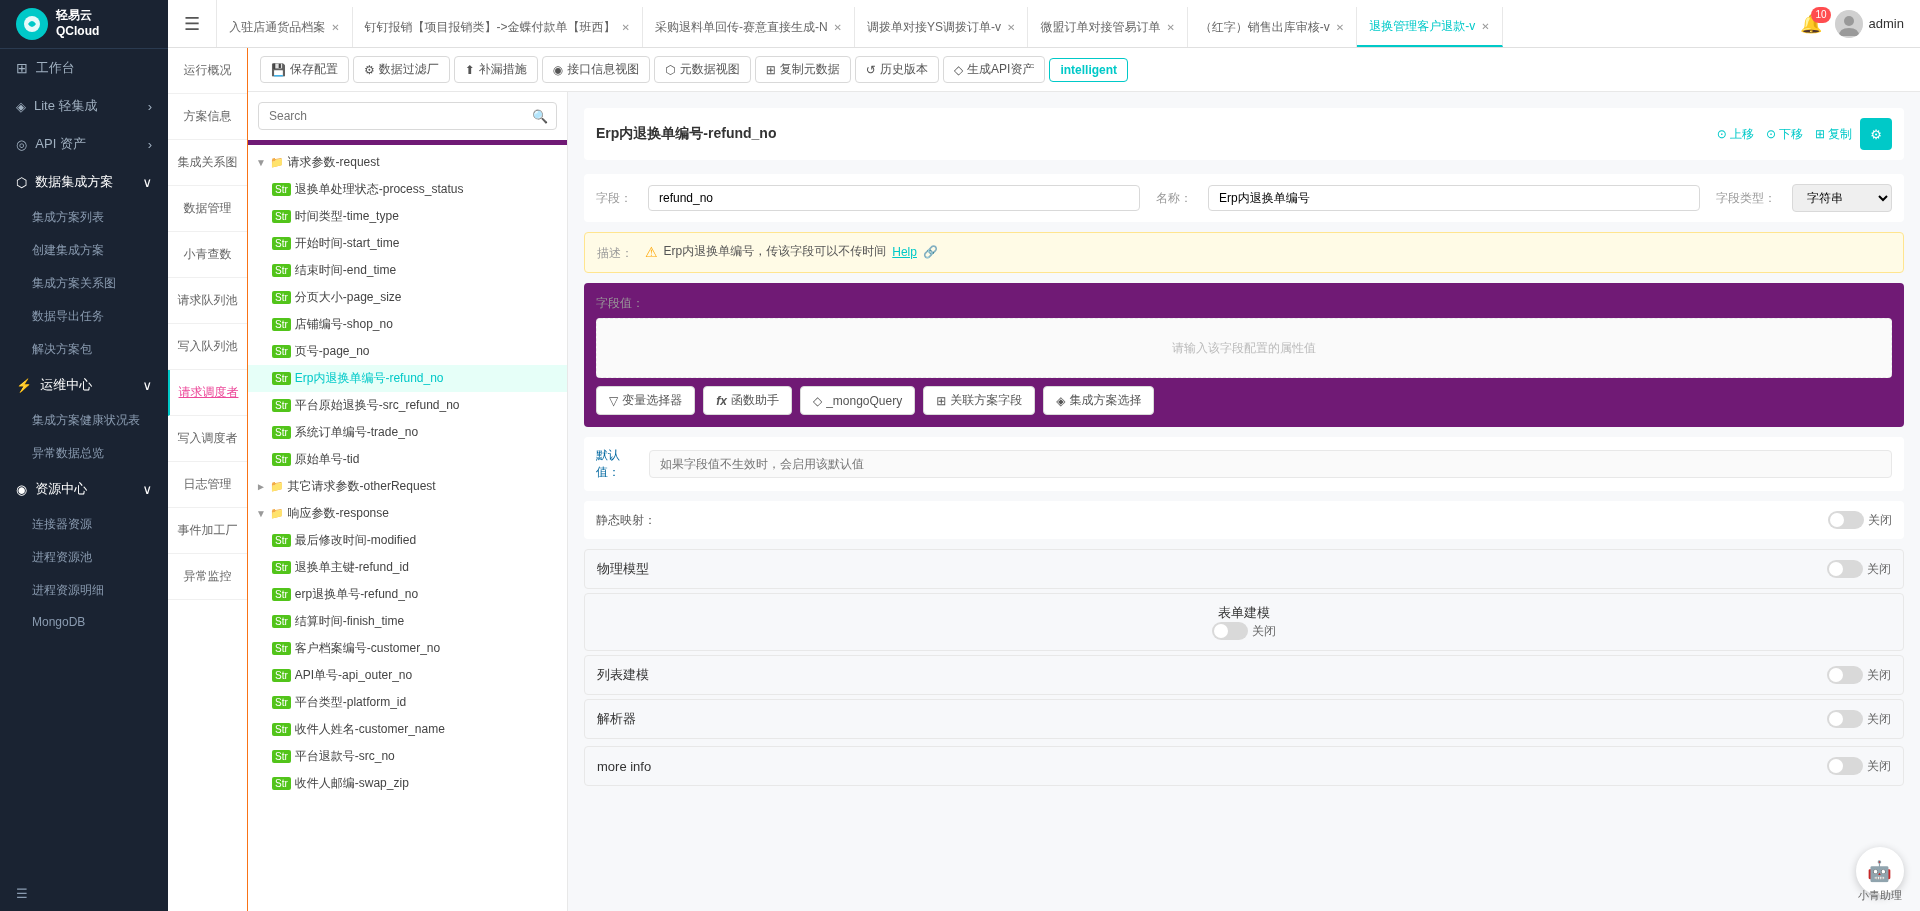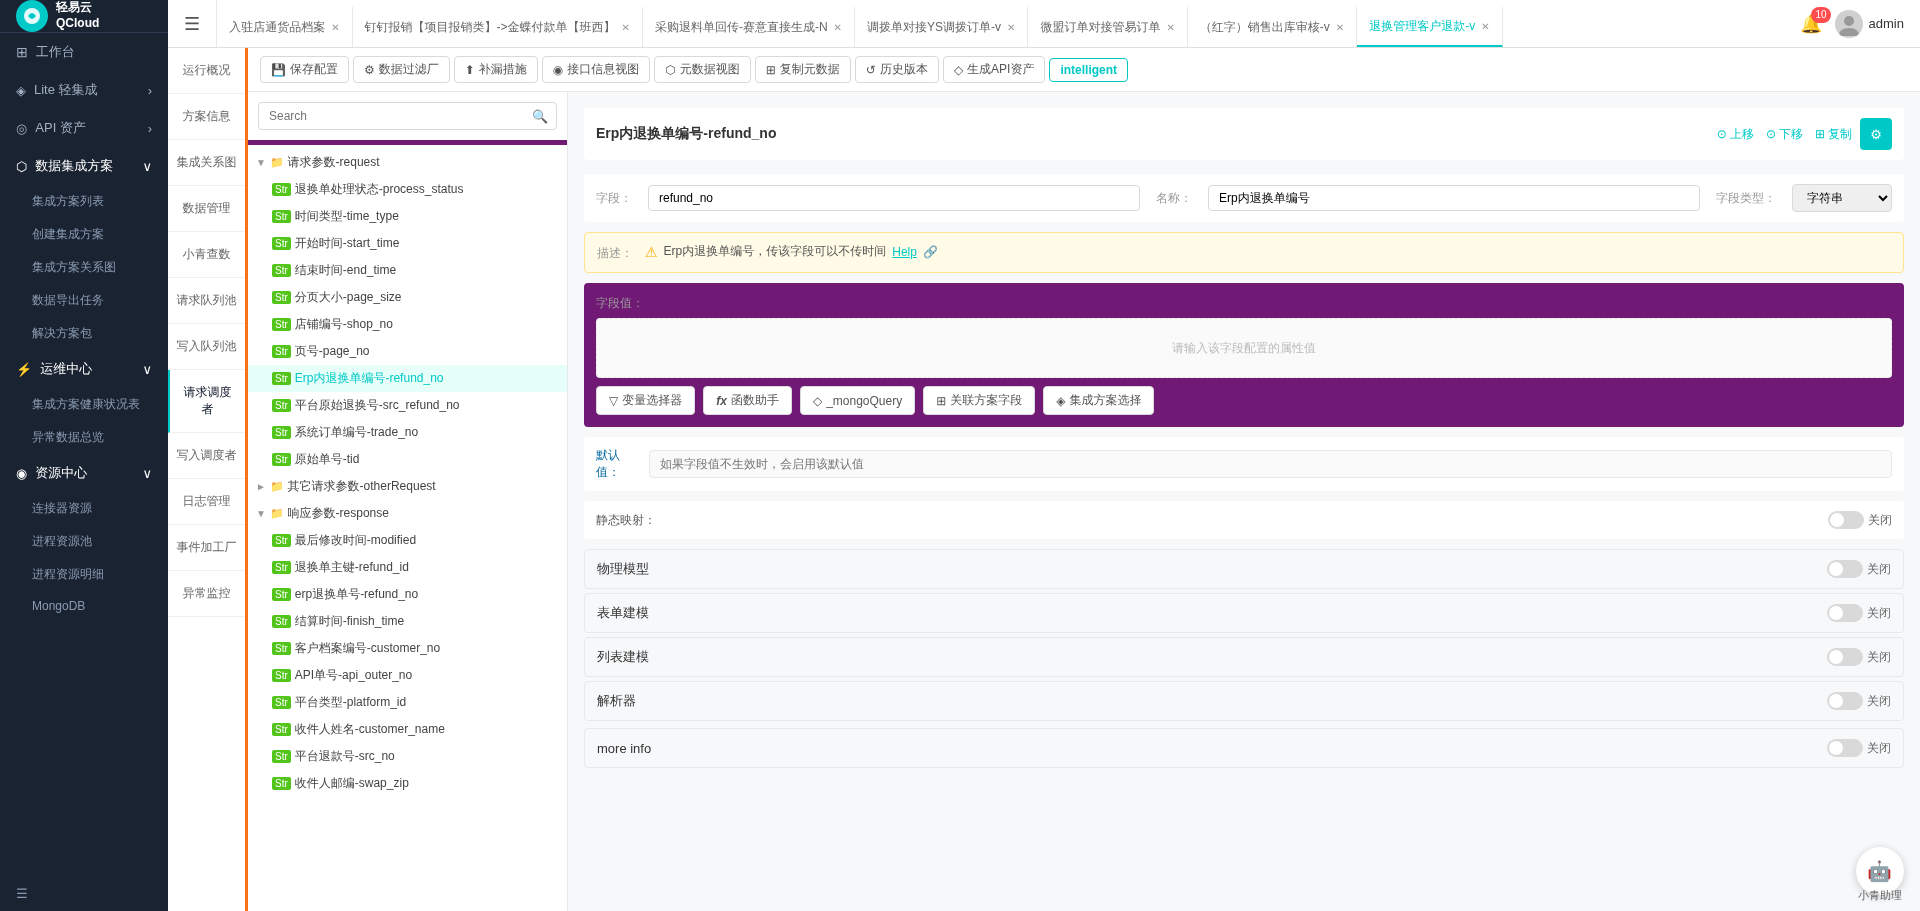--- a/index.html
+++ b/index.html
@@ -1,20 +1,20 @@
 <!DOCTYPE html>
 <html><head>
   <meta charset="utf-8">
   <style>
     * { box-sizing: border-box; margin: 0; padding: 0; }
     body { font-family: 'Microsoft YaHei', Arial, sans-serif; font-size: 13px; background: #f0f2f5; color: #333; display: flex; height: 911px; overflow: hidden; }
 
     
     .sidebar { width: 168px; background: #1a2332; color: #ccc; display: flex; flex-direction: column; flex-shrink: 0; height: 100%; overflow-y: auto; }
-    .sidebar-logo { display: flex; align-items: center; padding: 0 16px; border-bottom: 1px solid #2a3a50; }
+    .sidebar-logo { display: flex; align-items: center; padding: 8px 16px; border-bottom: 1px solid #2a3a50; }
     .sidebar-logo-icon { width: 32px; height: 32px; background: #00c9c8; border-radius: 50%; display: flex; align-items: center; justify-content: center; margin-right: 8px; flex-shrink: 0; }
     .sidebar-logo-text { color: #fff; font-size: 14px; font-weight: bold; }
     .sidebar-item { display: flex; align-items: center; padding: 10px 16px; cursor: pointer; font-size: 13px; color: #a0b0c0; }
     .sidebar-item .icon { margin-right: 8px; font-size: 14px; }
     .sidebar-group { }
     .sidebar-group-header { display: flex; align-items: center; padding: 10px 16px; cursor: pointer; color: #a0b0c0; font-size: 13px; }
     .sidebar-group-header.expanded { color: #fff; }
     .sidebar-group-header .icon { margin-right: 8px; }
     .sidebar-group-header .arrow { margin-left: auto; }
     .sidebar-sub-item { padding: 8px 16px 8px 32px; cursor: pointer; color: #8a9bb0; font-size: 12px; }
@@ -23,21 +23,21 @@
     
     .main { flex: 1; display: flex; flex-direction: column; overflow: hidden; }
     .tab-item { display: inline-flex; align-items: center; padding: 0 12px; height: 40px; border-right: 1px solid #e8e8e8; color: #666; font-size: 12px; cursor: pointer; white-space: nowrap; flex-shrink: 0; }
     .tab-item.active { color: #00c9c8; border-bottom: 2px solid #00c9c8; }
     .tab-item .close { margin-left: 6px; color: #999; font-size: 10px; }
 
     
     .content-area { flex: 1; display: flex; overflow: hidden; }
 
     
-    .left-nav { width: 80px; background: #fff; border-right: 3px solid #f97316; display: flex; flex-direction: column; flex-shrink: 0; }
+    .left-nav { width: 80px; background: #fff; border-right: 1px solid #f97316; display: flex; flex-direction: column; flex-shrink: 0; }
     .left-nav-item { padding: 14px 8px; text-align: center; font-size: 12px; color: #666; cursor: pointer; border-bottom: 1px solid #f0f0f0; }
     .left-nav-item.active { color: #00c9c8; border-left: 2px solid #00c9c8; }
 
     
     .work-area { flex: 1; display: flex; flex-direction: column; overflow: hidden; }
     .toolbar { background: #fff; border-bottom: 1px solid #e8e8e8; display: flex; align-items: center; padding: 0 12px; height: 44px; flex-shrink: 0; gap: 4px; }
     .toolbar-btn { display: flex; align-items: center; padding: 4px 10px; border: 1px solid #d9d9d9; border-radius: 4px; cursor: pointer; font-size: 12px; color: #555; background: #fff; white-space: nowrap; }
     .toolbar-btn .btn-icon { margin-right: 4px; }
     .toolbar-btn.highlight { color: #00c9c8; border-color: #00c9c8; font-weight: bold; }
 
@@ -213,21 +213,21 @@
   <div class="content-area">
 
     <div class="left-nav">
       <div class="left-nav-item">运行概况</div>
       <div class="left-nav-item">方案信息</div>
       <div class="left-nav-item">集成关系图</div>
       <div class="left-nav-item">数据管理</div>
       <div class="left-nav-item">小青查数</div>
       <div class="left-nav-item">请求队列池</div>
       <div class="left-nav-item">写入队列池</div>
-      <div class="left-nav-item active" style="color:#0f172a; border-left: 2px solid #00c9c8;">请求调度者</div>
+      <div class="left-nav-item active" style="color:#ec4899; border-left: 2px solid #00c9c8; text-decoration: underline;">请求调度者</div>
       <div class="left-nav-item">写入调度者</div>
       <div class="left-nav-item">日志管理</div>
       <div class="left-nav-item">事件加工厂</div>
       <div class="left-nav-item">异常监控</div>
     </div>
 
     <div class="work-area">
 
       <div class="toolbar">
         <button class="toolbar-btn">
@@ -500,21 +500,21 @@
               <div style="display:flex; align-items:center; gap:4px;">
                 <div class="toggle-track off">
                   <div class="toggle-thumb"></div>
                 </div>
                 <span style="font-size:12px; color:#666;">关闭</span>
               </div>
             </div>
           </div>
 
           <div style="margin-bottom:4px;">
-            <div style="display:flex; padding:10px 12px; background:#f7f8fa; border:1px solid #e8e8e8; border-radius:4px; margin-bottom:4px;">
+            <div style="display:flex; align-items:center; padding:10px 12px; background:#f7f8fa; border:1px solid #e8e8e8; border-radius:4px; margin-bottom:4px;flex-direction:column;">
               <span style="color:#333; font-size:13px; font-weight:500; flex:1;">表单建模</span>
               <div style="display:flex; align-items:center; gap:4px;">
                 <div class="toggle-track off">
                   <div class="toggle-thumb"></div>
                 </div>
                 <span style="font-size:12px; color:#666;">关闭</span>
               </div>
             </div>
           </div>
 

